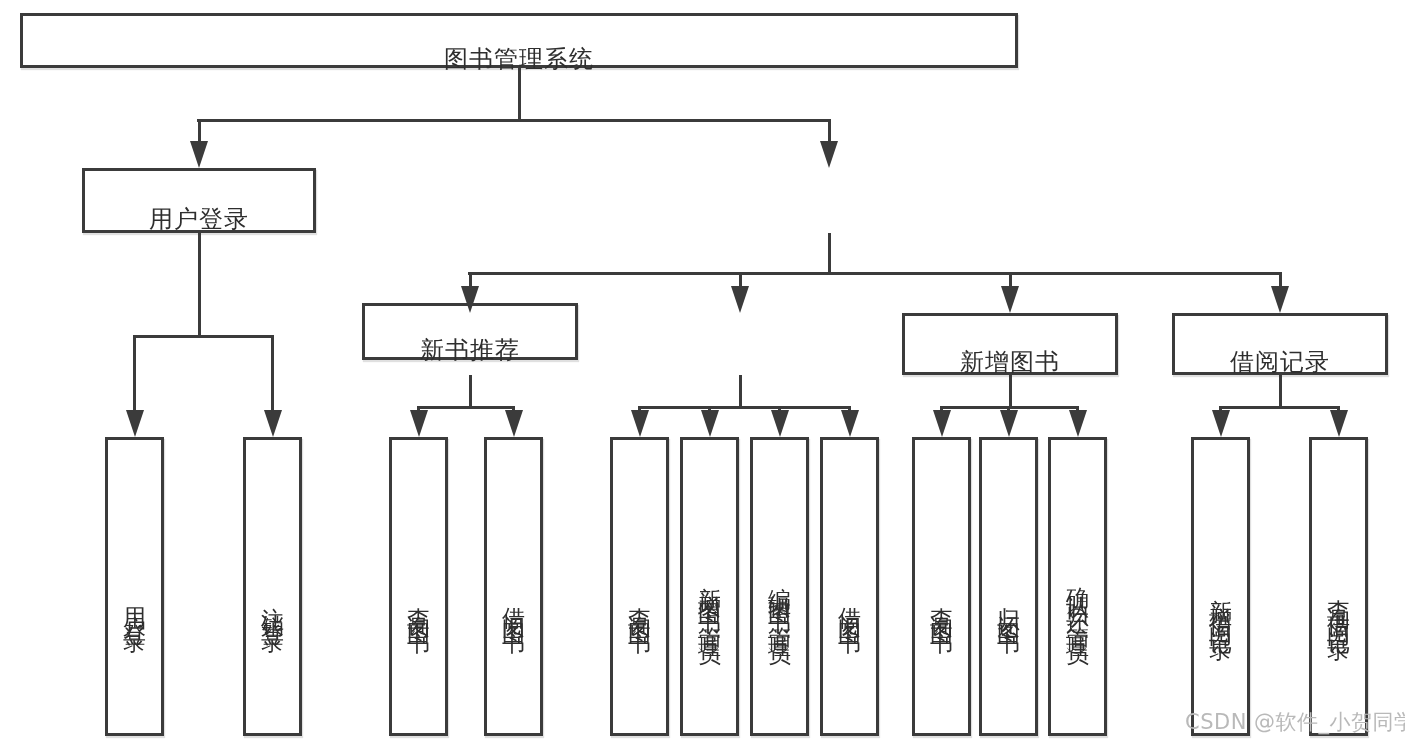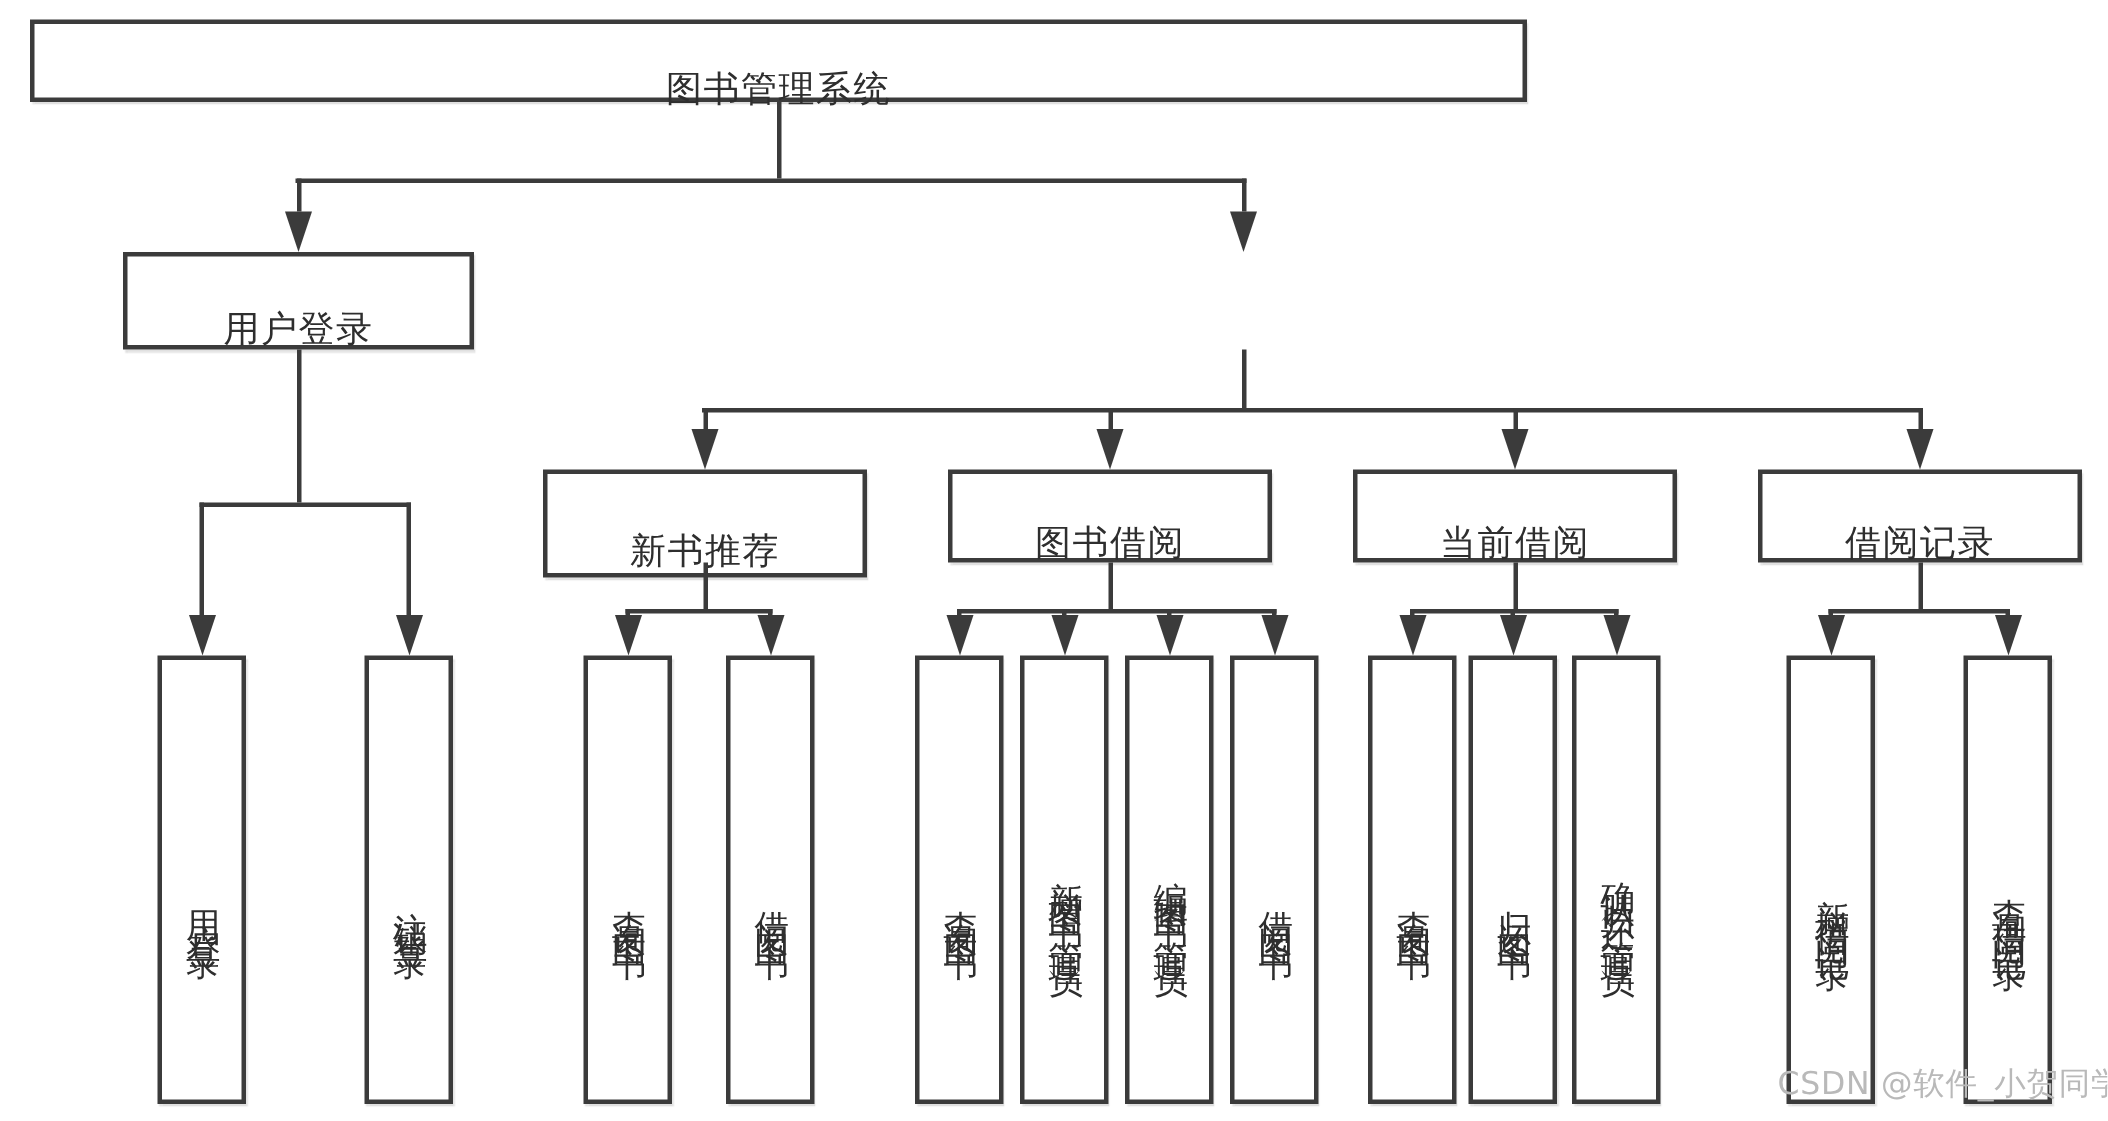--- a/index.html
+++ b/index.html
@@ -41,28 +41,25 @@
 <div class="canvas">
 
   <div class="box" style="left:20px;top:13px;width:998px;height:55px">
     <span class="hlabel node-label">图书管理系统</span>
   </div>
 
   <div class="box" style="left:82px;top:168px;width:234px;height:65px">
     <span class="hlabel node-label">用户登录</span>
   </div>
 
-  <div class="box" style="left:362px;top:313px;width:216px;height:72px">
+  <div class="box" style="left:362px;top:303px;width:216px;height:57px">
     <span class="hlabel node-label">新书推荐</span>
   </div>
-  <div class="box" style="left:632px;top:313px;width:216px;height:62px">
-    <span class="hlabel node-label">图书借阅</span>
-  </div>
   <div class="box" style="left:902px;top:313px;width:216px;height:62px">
-    <span class="hlabel node-label">当前借阅</span>
+    <span class="hlabel node-label">新增图书</span>
   </div>
   <div class="box" style="left:1172px;top:313px;width:216px;height:62px">
     <span class="hlabel node-label">借阅记录</span>
   </div>
 
   <div class="leaf" style="left:105px">
     <span class="vtext node-label">用户登录</span>
   </div>
   <div class="leaf" style="left:243px">
     <span class="vtext node-label">注销登录</span>

